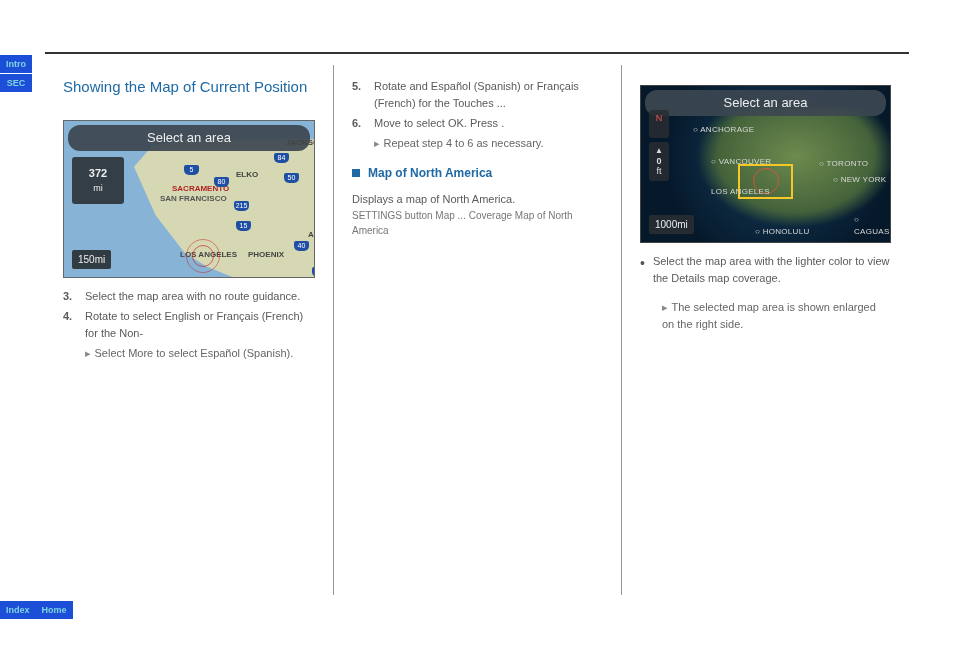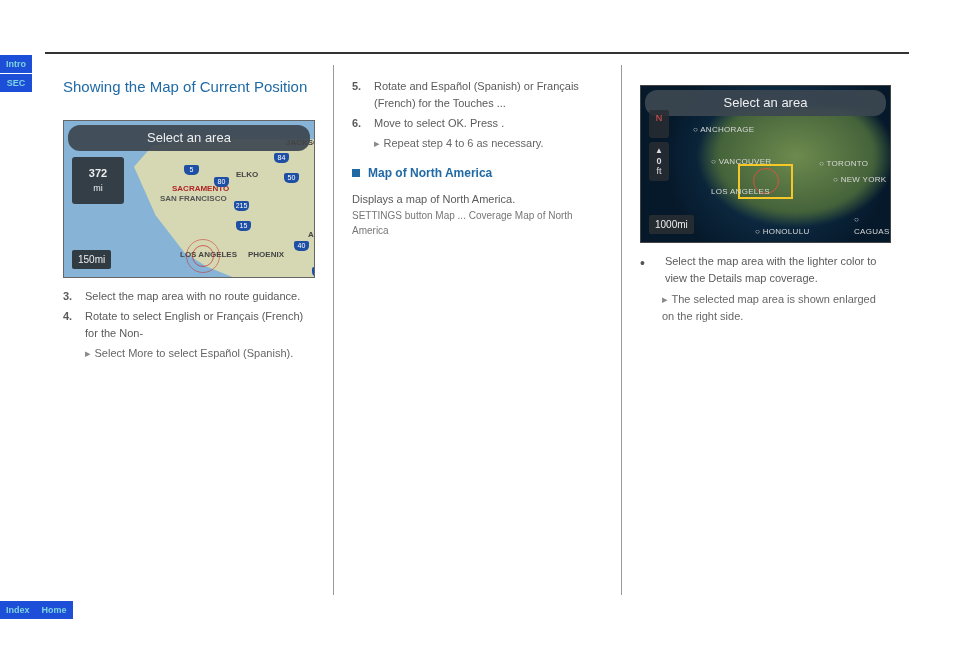--- a/index.html
+++ b/index.html
@@ -207,22 +207,22 @@
     }
     .ring-dark {
       position:absolute;
       width: 26px; height: 26px;
       border: 1px solid rgba(230,80,60,0.85);
       border-radius:50%;
       left: 112px; top: 82px;
     }
     .bullet-line {
       display: flex;
-      gap: 18px;
-      margin: 6px 0 4px 0;
+      gap: 6px;
+      margin: 6px 0 12px 0;
     }
     .bullet-dot::before {
       content: '•';
       color: #555;
       font-size: 14px;
       margin-right: 2px;
     }
     .ocean { position:absolute; inset:0; background:#87b4d6; }
     .land-ca {
       position:absolute;

